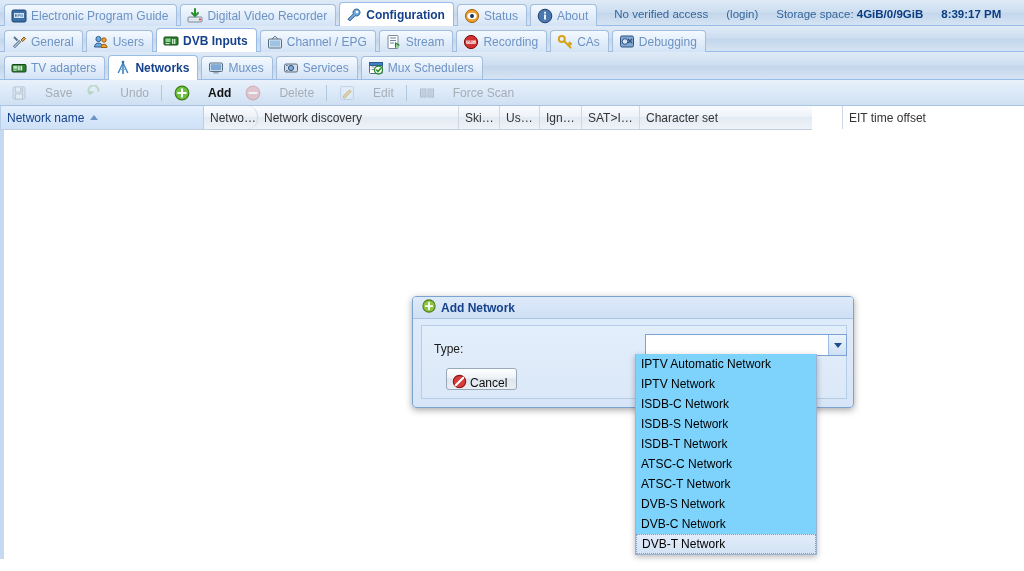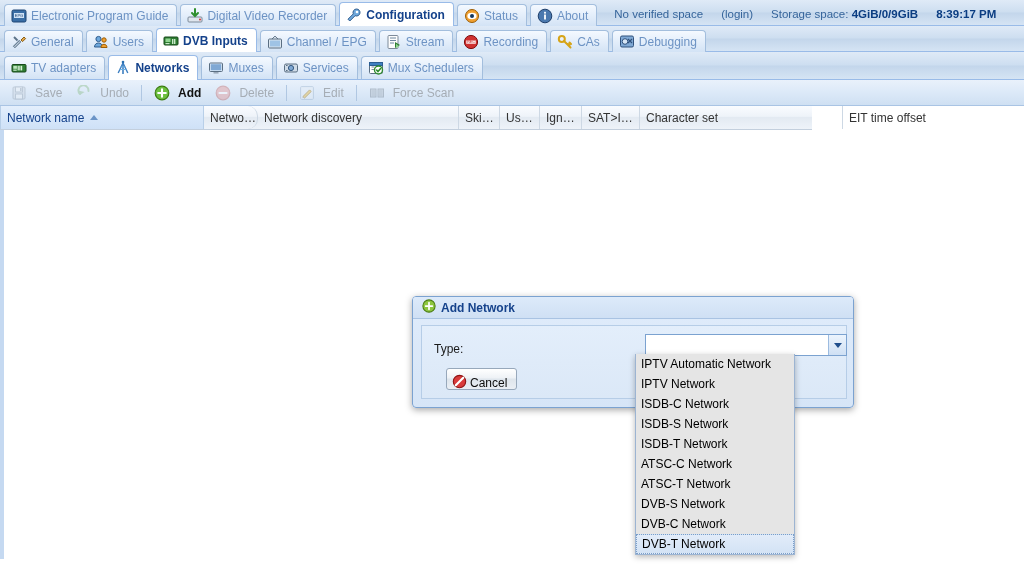--- a/index.html
+++ b/index.html
@@ -82,21 +82,21 @@
     width: 1024px;
     display: flex;
     align-items: center;
     gap: 0px;
     padding-left: 4px;
     background: linear-gradient(to bottom, #e9f1fb 0%, #dce9f8 50%, #cfe0f2 100%);
     border-bottom: 1px solid #a9c4e4;
     user-select: none;
   }
   .tbtn {
-    display: flex; align-items: center; gap: 8px;
+    display: flex; align-items: center; gap: 18px;
     height: 20px; padding: 0 6px;
     font-size: 12px; color: #a6adb5; cursor: default;
     border: 1px solid transparent; border-radius: 3px;
     white-space: nowrap;
   }
   .tbtn.enabled { color: #111; cursor: pointer; font-weight: bold; }
   .tbtn .ico { width: 16px; height: 16px; flex:0 0 16px; display:block; }
   .tbsep { width:1px; height:16px; background:#b0c7e2; margin:0 5px; }
 
   
@@ -188,22 +188,22 @@
     font-size:12px; color:#0d0d0d;
     background: linear-gradient(to bottom,#ffffff 0%,#eef2f6 45%,#dee5ec 50%,#eaeff5 100%);
     border:1px solid #97a8bb; border-radius:3px;
     cursor:pointer;
   }
 
   
   .dropdown {
     position:absolute;
     left: 635px; top: 354px;
-    width: 160px;
-    background:#e5e5e5;
+    width: 182px;
+    background:#7dd3fc;
     border:1px solid #9cb4d2;
     border-top: none;
     box-shadow: 0 2px 6px rgba(0,0,0,.28);
     z-index: 40;
   }
   .ditem {
     height: 20px; line-height:20px;
     padding-left:5px;
     font-size:12px; color:#000;
     white-space:nowrap; cursor:pointer;
@@ -265,21 +265,21 @@
             <svg class="ico" width="16" height="16" viewBox="0 0 16 16">
               <circle cx="8" cy="8" r="6.8" fill="#4a78ae" stroke="#1e3f6b"></circle>
               <rect x="7.1" y="6.5" width="1.8" height="5" fill="#fff"></rect>
               <rect x="7.1" y="3.8" width="1.8" height="1.8" fill="#fff"></rect>
             </svg>
           </span>
           <span>About</span>
         </div>
       </div>
     <div class="statusarea">
-      <span>No verified space</span>
+      <span>No verified access</span>
       <span class="login">(login)</span>
       <span>
         <span>Storage space:</span>
         <b>4GiB/0/9GiB</b>
       </span>
       <b>8:39:17 PM</b>
     </div>
   </div>
 
   <div class="tabstrip row2">

